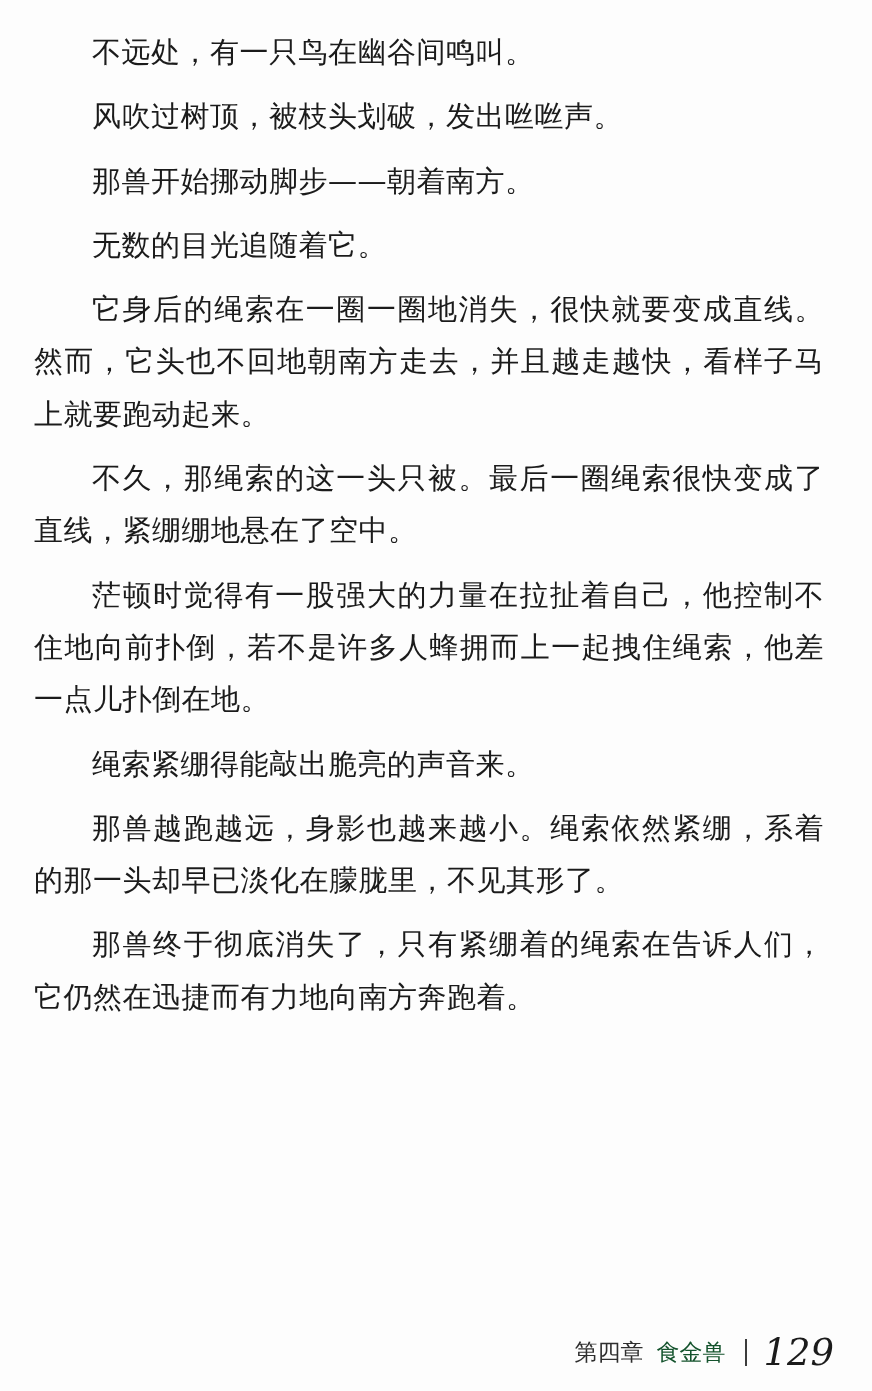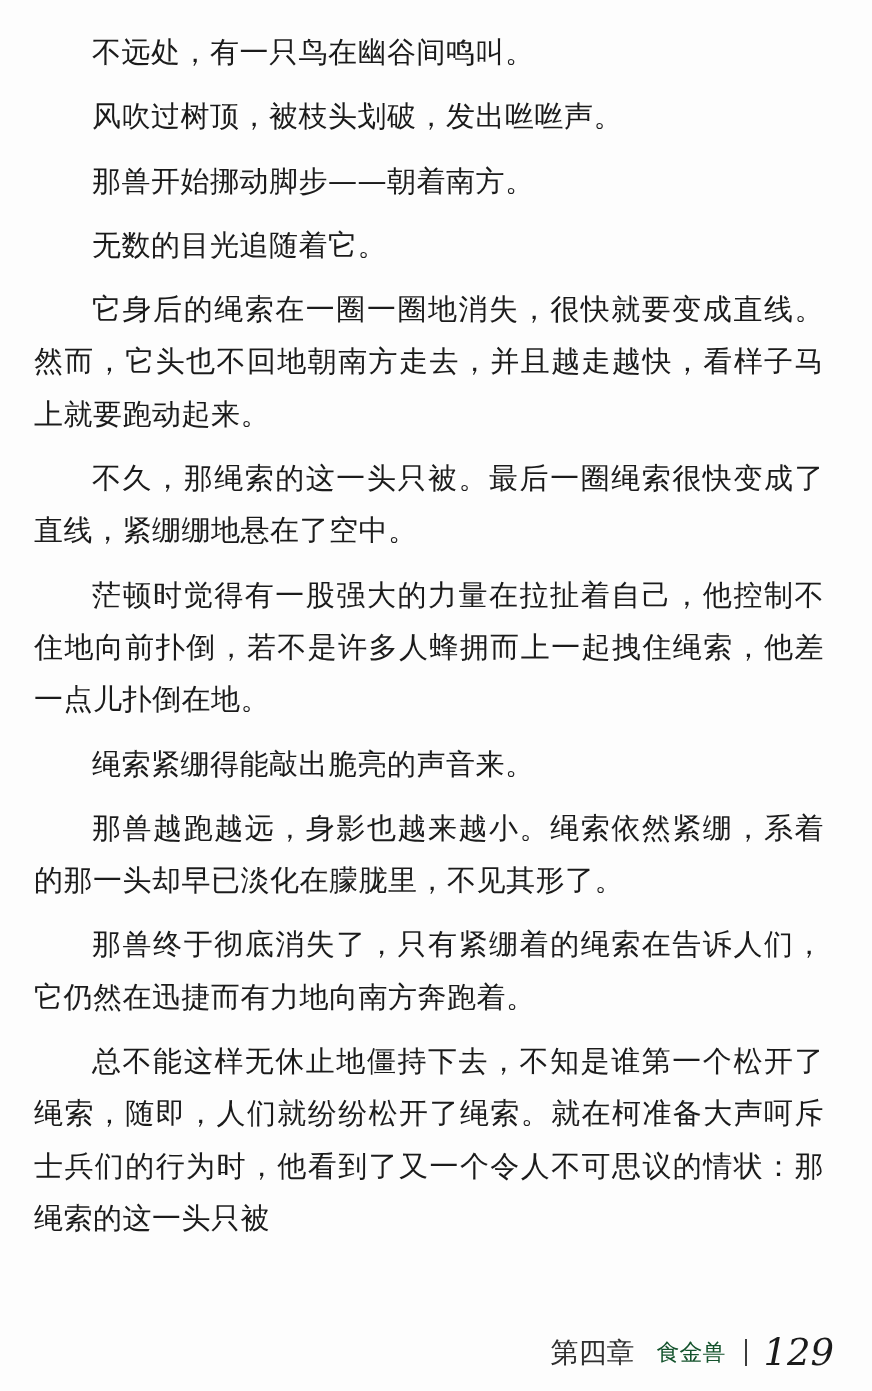--- a/index.html
+++ b/index.html
@@ -33,23 +33,23 @@
   }
   .page-footer {
     position: absolute;
     top: 1331px;
     right: 38px;
     display: flex;
     align-items: center;
     white-space: nowrap;
   }
   .footer-chapter {
-    font-size: 28px;
+    font-size: 23px;
     color: #2e2e2e;
-    margin-right: 22px;
+    margin-right: 13px;
   }
   .footer-title {
     font-size: 23px;
     color: #14532d;
   }
   .footer-divider {
     width: 2px;
     height: 27px;
     background: #3c3c3c;
     margin: 0 16px 0 20px;
@@ -68,21 +68,20 @@
   <p class="para">不远处，有一只鸟在幽谷间鸣叫。</p>
   <p class="para">风吹过树顶，被枝头划破，发出咝咝声。</p>
   <p class="para">那兽开始挪动脚步——朝着南方。</p>
   <p class="para">无数的目光追随着它。</p>
   <p class="para">它身后的绳索在一圈一圈地消失，很快就要变成直线。然而，它头也不回地朝南方走去，并且越走越快，看样子马上就要跑动起来。</p>
   <p class="para">不久，那绳索的这一头只被。最后一圈绳索很快变成了直线，紧绷绷地悬在了空中。</p>
   <p class="para">茫顿时觉得有一股强大的力量在拉扯着自己，他控制不住地向前扑倒，若不是许多人蜂拥而上一起拽住绳索，他差一点儿扑倒在地。</p>
   <p class="para">绳索紧绷得能敲出脆亮的声音来。</p>
   <p class="para">那兽越跑越远，身影也越来越小。绳索依然紧绷，系着的那一头却早已淡化在朦胧里，不见其形了。</p>
   <p class="para">那兽终于彻底消失了，只有紧绷着的绳索在告诉人们，它仍然在迅捷而有力地向南方奔跑着。</p>
-  <p class="para">总不能这样无休止地僵持下去，不知是谁第一个松开了绳索，随即，人们就纷纷松开了绳索。就在柯准备大声呵斥士兵们的行为时，他看到了又一个令人不可思议的情状：那绳索的这一头只被</p>
 </main>
 
 <footer class="page-footer">
   <span class="footer-chapter">第四章</span>
   <span class="footer-title">食金兽</span>
   <span class="footer-divider"></span>
   <span class="footer-pagenum">129</span>
 </footer>
 
 </body></html>

